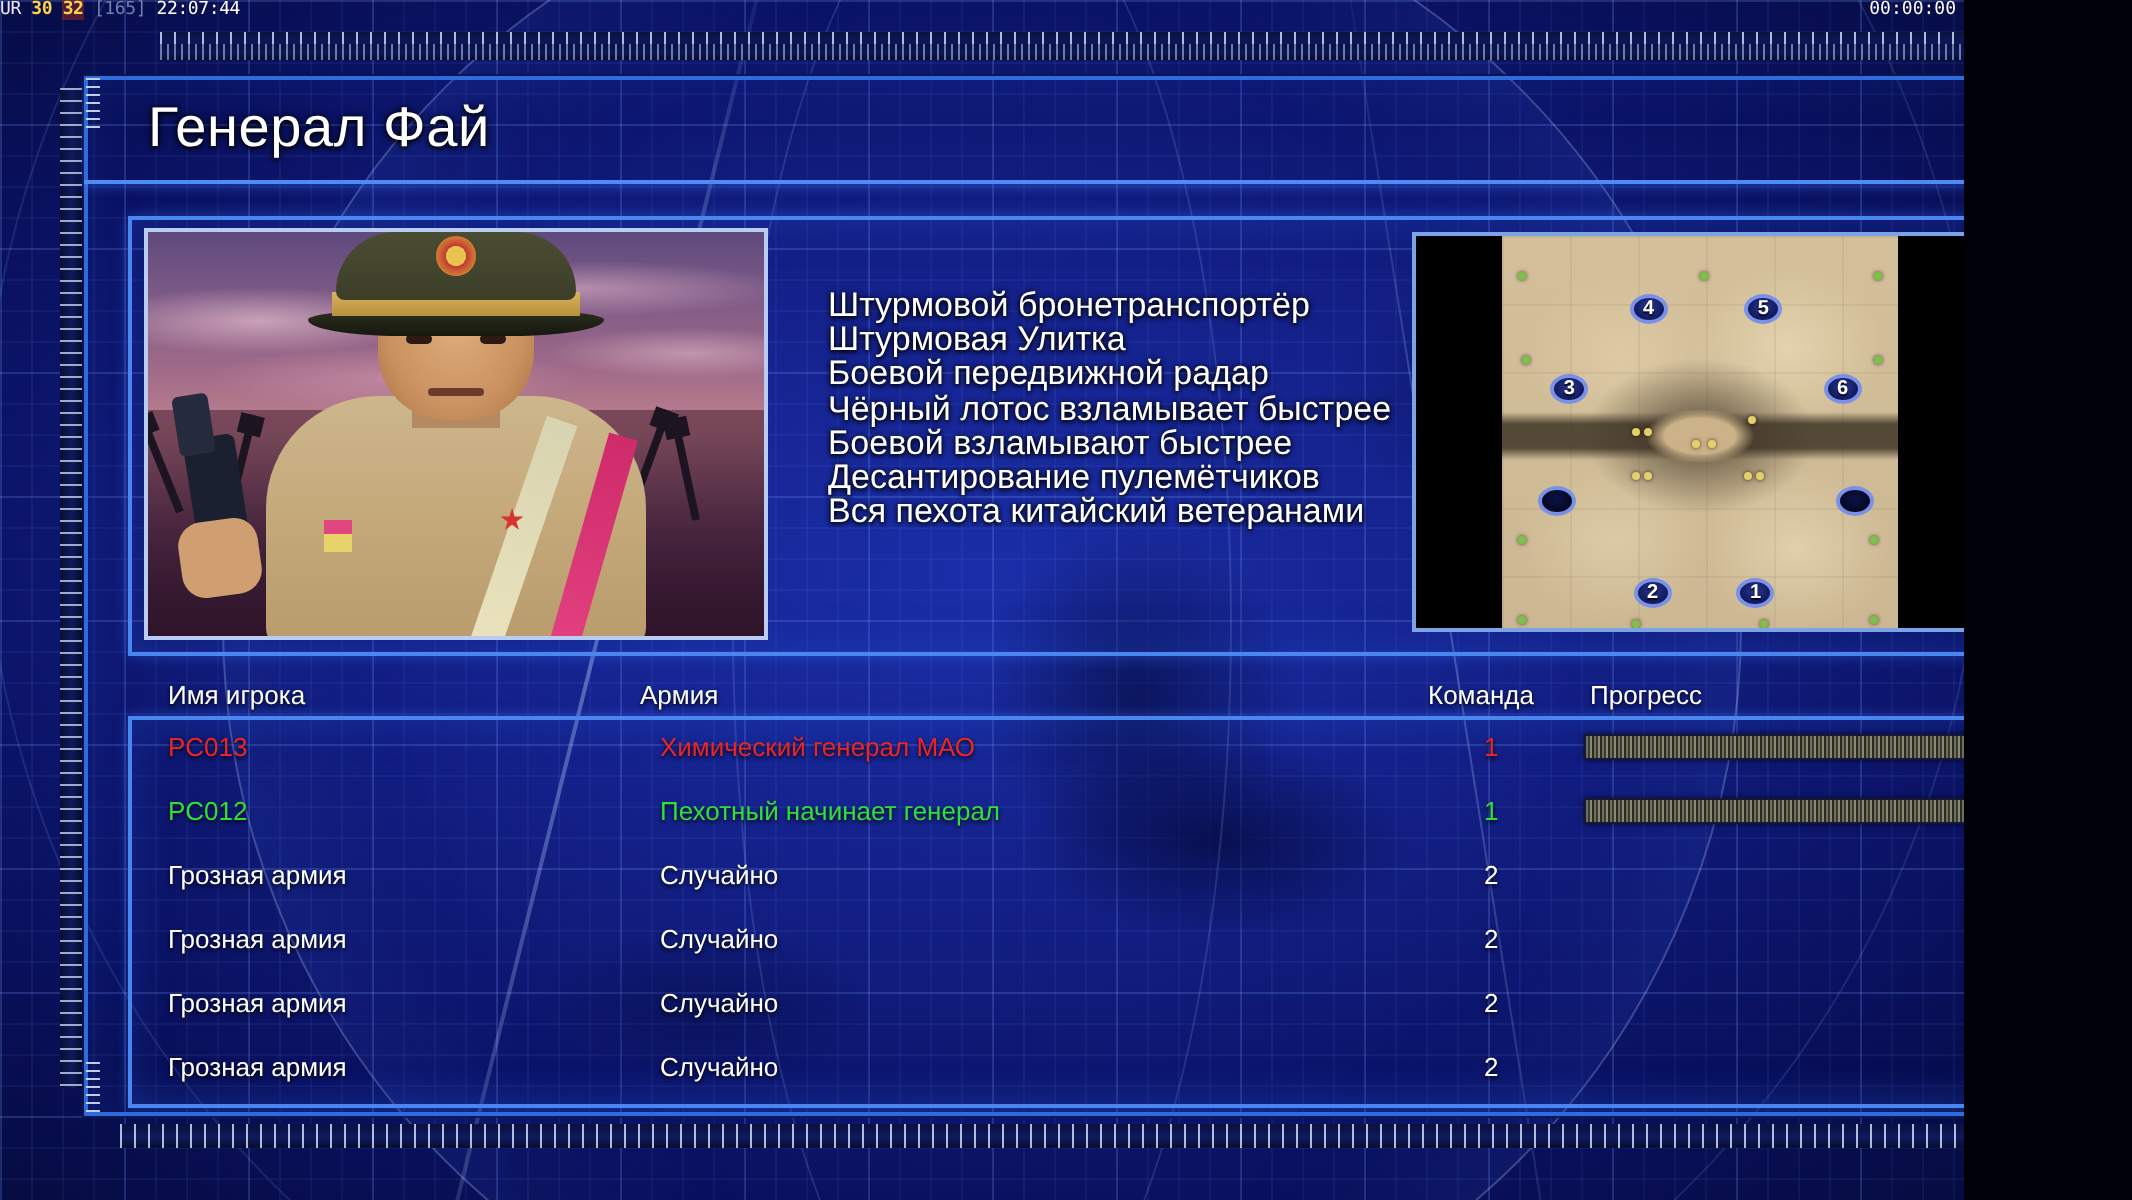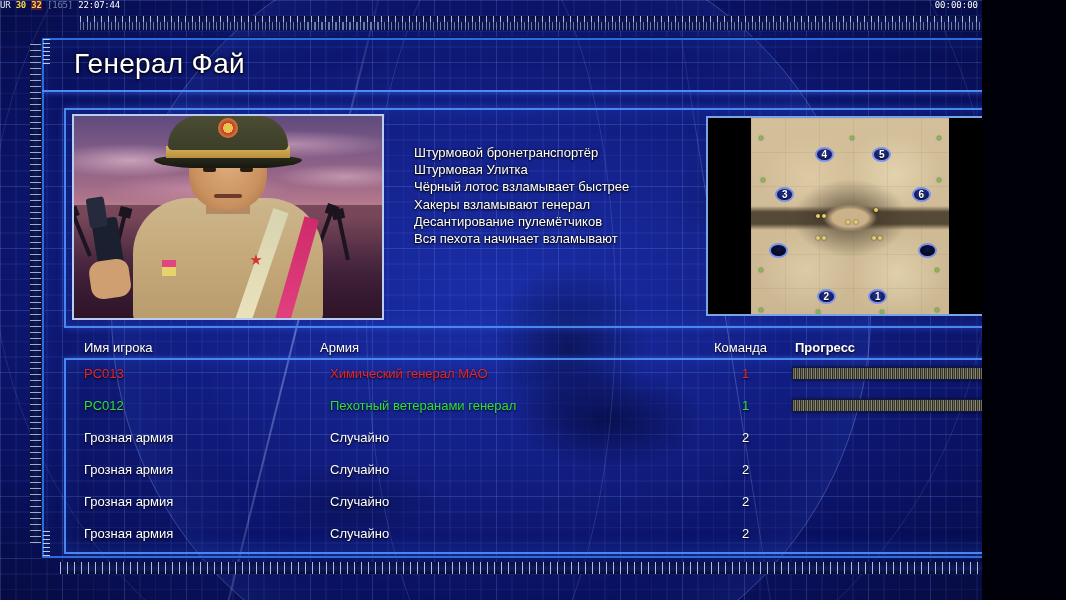--- a/index.html
+++ b/index.html
@@ -348,21 +348,21 @@
   }
 
   
   #ability-list {
     position: absolute;
     left: 414px; top: 144px;
     width: 286px;
   }
   #ability-list li {
     list-style: none;
-    font-size: 13px;
+    font-size: 17px;
     line-height: 17.2px;
     color: #ffffff;
     white-space: nowrap;
     text-shadow: 0 1px 2px rgba(0,0,0,.95), 0 0 3px rgba(0,0,0,.9);
   }
 
   
   #map-preview {
     position: absolute;
     left: 706px; top: 116px;
@@ -538,24 +538,25 @@
     <div class="p-hatband"></div>
     <div class="p-hat"></div>
     <div class="p-badge"></div>
     <div class="p-gun"></div>
     <div class="p-hand"></div>
   </div>
 
   <ul id="ability-list">
       <li>Штурмовой бронетранспортёр</li>
       <li>Штурмовая Улитка</li>
+      <li>Боевой передвижной радар</li>
       <li>Чёрный лотос взламывает быстрее</li>
-      <li>Хакеры взламывают генерал</li>
+      <li>Боевой взламывают быстрее</li>
       <li>Десантирование пулемётчиков</li>
-      <li>Вся пехота начинает взламывают</li>
+      <li>Вся пехота китайский ветеранами</li>
     </ul>
 
   <div id="map-preview">
     <div id="map-img">
         <div class="map-dot" style="left: 5%; top: 10%;"></div>
         <div class="map-dot" style="left: 51%; top: 10%;"></div>
         <div class="map-dot" style="left: 95%; top: 10%;"></div>
         <div class="map-dot" style="left: 6%; top: 31%;"></div>
         <div class="map-dot" style="left: 95%; top: 31%;"></div>
         <div class="map-dot" style="left: 5%; top: 76%;"></div>
@@ -581,36 +582,36 @@
         <div class="map-marker empty" style="left: 89%; top: 66%;"></div>
         <div class="map-marker" style="left: 38%; top: 89%;">2</div>
         <div class="map-marker" style="left: 64%; top: 89%;">1</div>
       </div>
   </div>
 
   <div id="table-head">
     <div class="c" style="left:8px;">Имя игрока</div>
     <div class="c" style="left:244px;">Армия</div>
     <div class="c" style="left:638px;">Команда</div>
-    <div class="c" style="left:719px;font-weight:bold;">Прогресс</div>
+    <div class="c" style="left:719px;">Прогресс</div>
   </div>
 
   <div id="table-panel"></div>
   <div id="table-rows">
       <div class="t-row" style="top: 364px;">
         <div class="t-cell c-name row-col-red">PC013</div>
         <div class="t-cell c-army row-col-red">Химический генерал МАО</div>
         <div class="t-cell c-team row-col-red">1</div>
         <div class="t-cell c-prog">
           <div class="progress-bar"></div>
         </div>
       </div>
       <div class="t-row" style="top: 396px;">
         <div class="t-cell c-name row-col-green">PC012</div>
-        <div class="t-cell c-army row-col-green">Пехотный ветеранами генерал</div>
+        <div class="t-cell c-army row-col-green">Пехотный начинает генерал</div>
         <div class="t-cell c-team row-col-green">1</div>
         <div class="t-cell c-prog">
           <div class="progress-bar"></div>
         </div>
       </div>
       <div class="t-row" style="top: 428px;">
         <div class="t-cell c-name row-col-white">Грозная армия</div>
         <div class="t-cell c-army row-col-white">Случайно</div>
         <div class="t-cell c-team row-col-white">2</div>
       </div>

